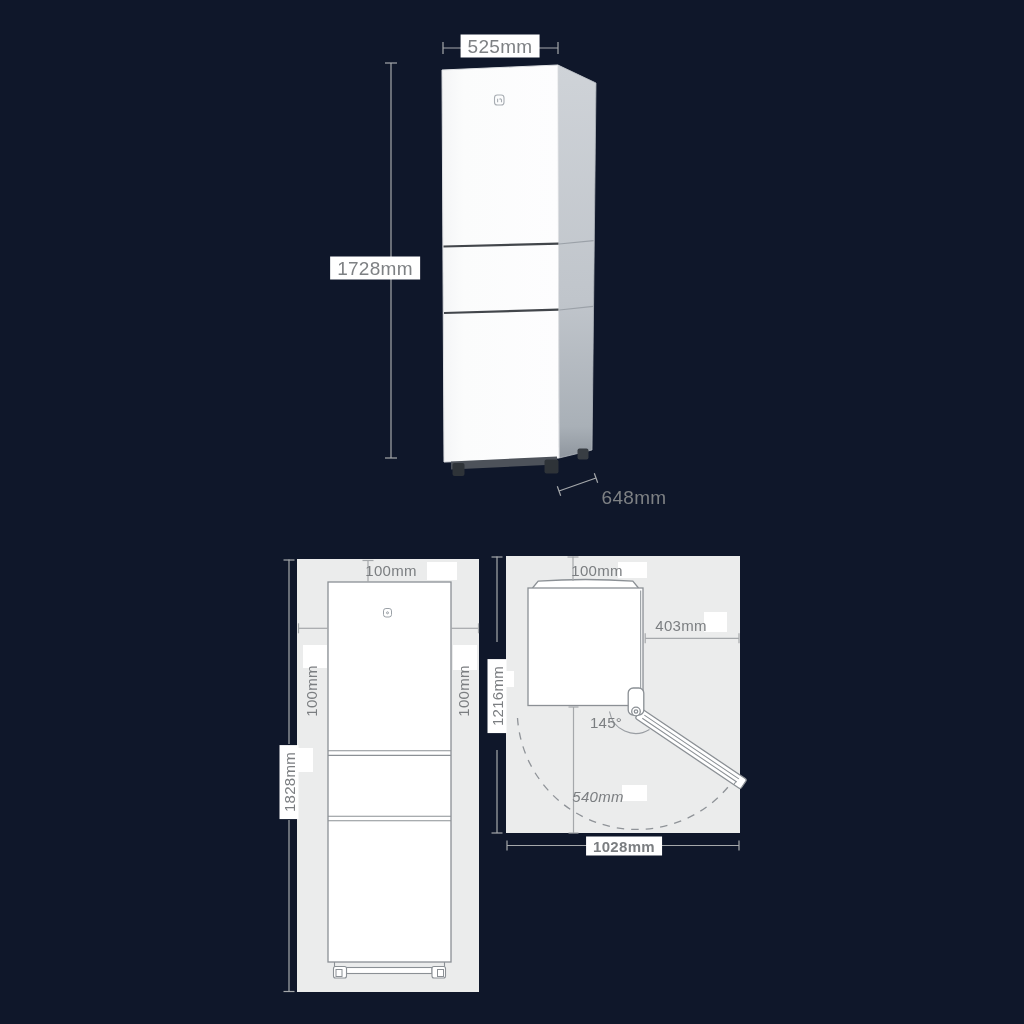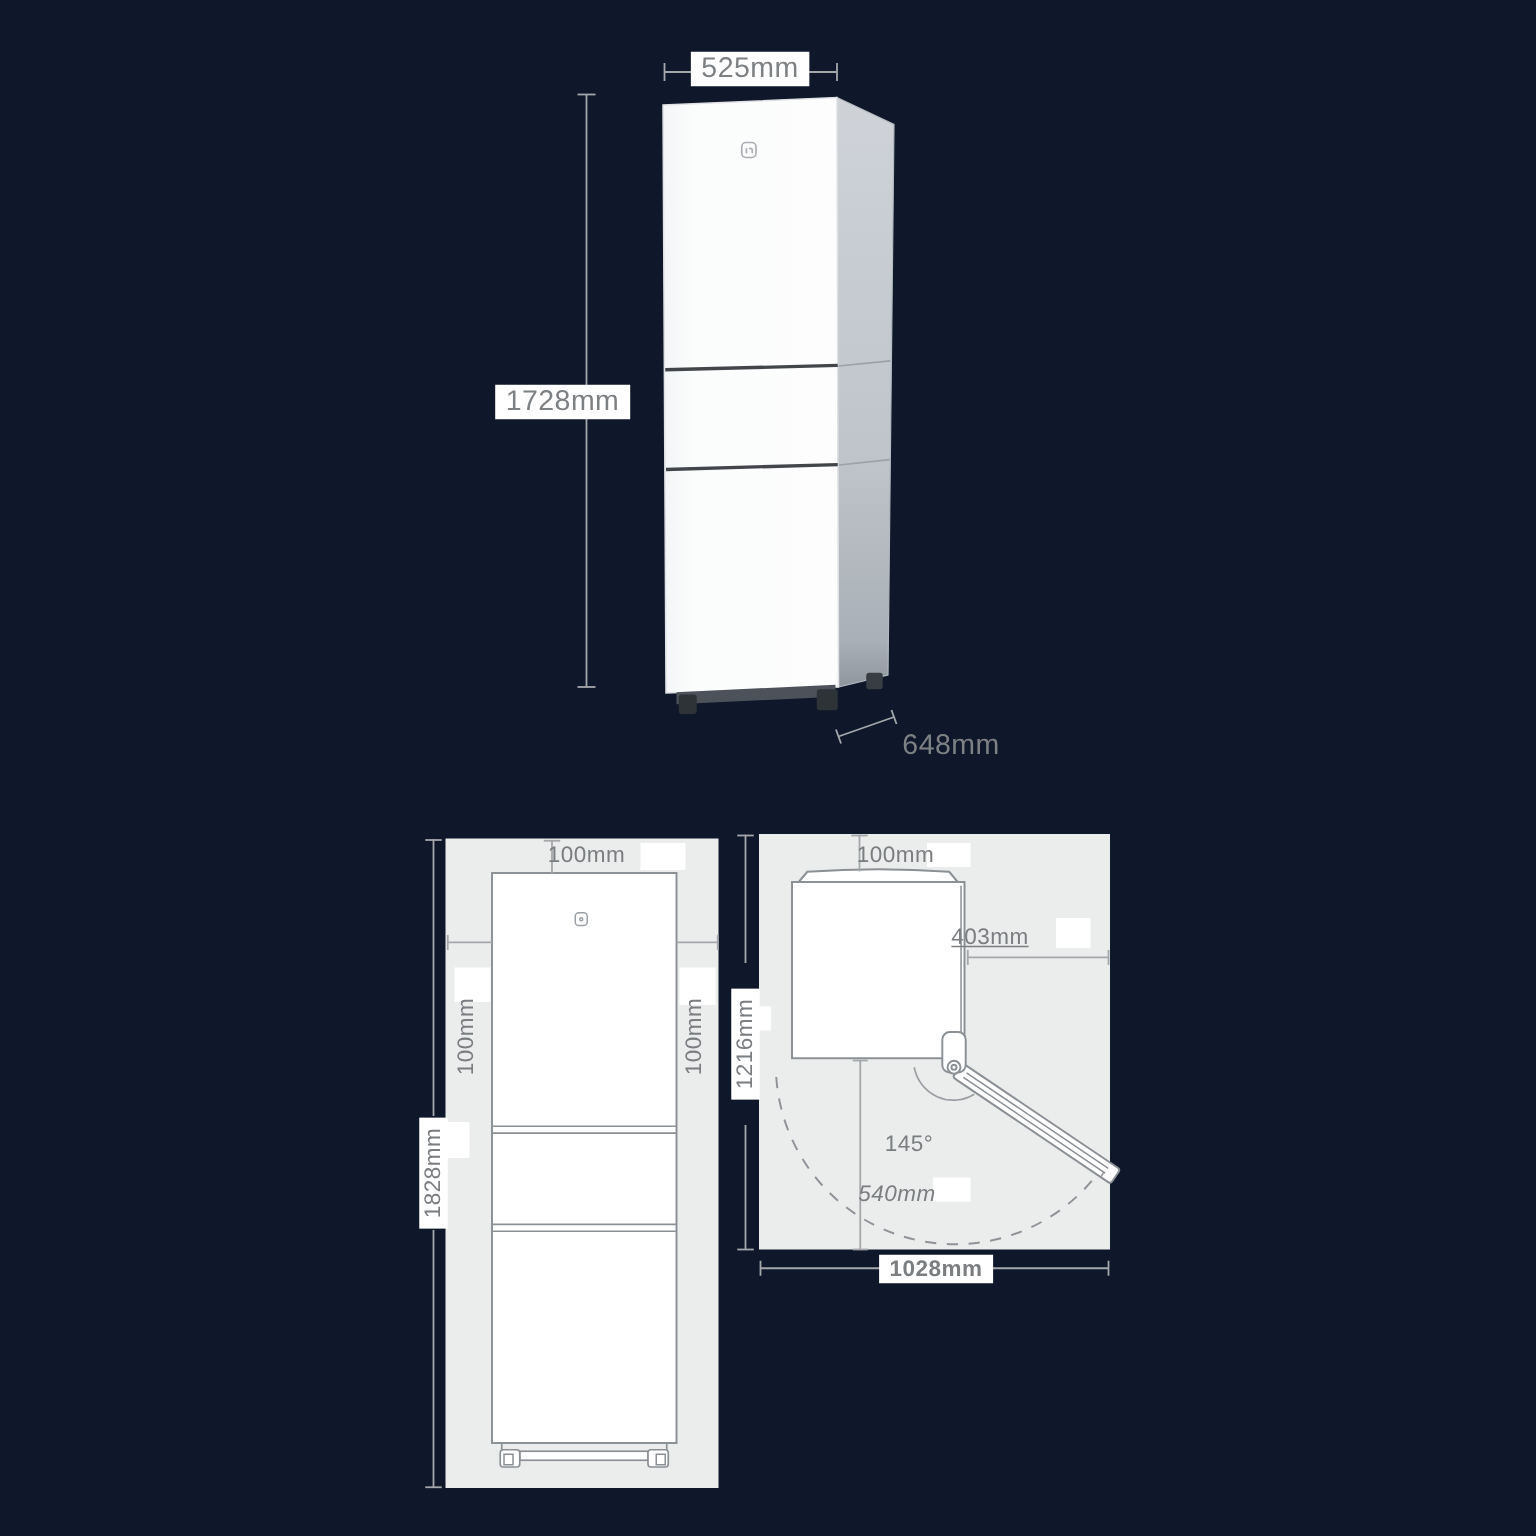--- a/index.html
+++ b/index.html
@@ -145,19 +145,19 @@
   <div class="dim-label lg bgw" style="left:500px;top:46px;">525mm</div>
   <div class="dim-label lg bgw" style="left:375px;top:268px;">1728mm</div>
   <div class="dim-label lg" style="left:634px;top:481px;margin-top:16px;">648mm</div>
 
   <div class="dim-label" style="left:391px;top:570px;">100mm</div>
   <div class="dim-label rot" style="left:311px;top:691px;">100mm</div>
   <div class="dim-label rot" style="left:463px;top:691px;">100mm</div>
   <div class="dim-label rot bgw" style="left:289px;top:782px;">1828mm</div>
 
   <div class="dim-label" style="left:597px;top:570px;">100mm</div>
-  <div class="dim-label" style="left:660px;top:625px;text-decoration:underline;">403mm</div>
+  <div class="dim-label" style="left:681px;top:625px;">403mm</div>
   <div class="dim-label rot bgw" style="left:497px;top:696px;">1216mm</div>
-  <div class="dim-label" style="left:606px;top:763px;">145°</div>
+  <div class="dim-label" style="left:606px;top:722px;">145°</div>
   <div class="dim-label" style="left:598px;top:796px;font-style:italic;">540mm</div>
   <div class="dim-label bgw" style="left:624px;top:846px;font-weight:bold;">1028mm</div>
 
 </div>
 
 </body></html>

